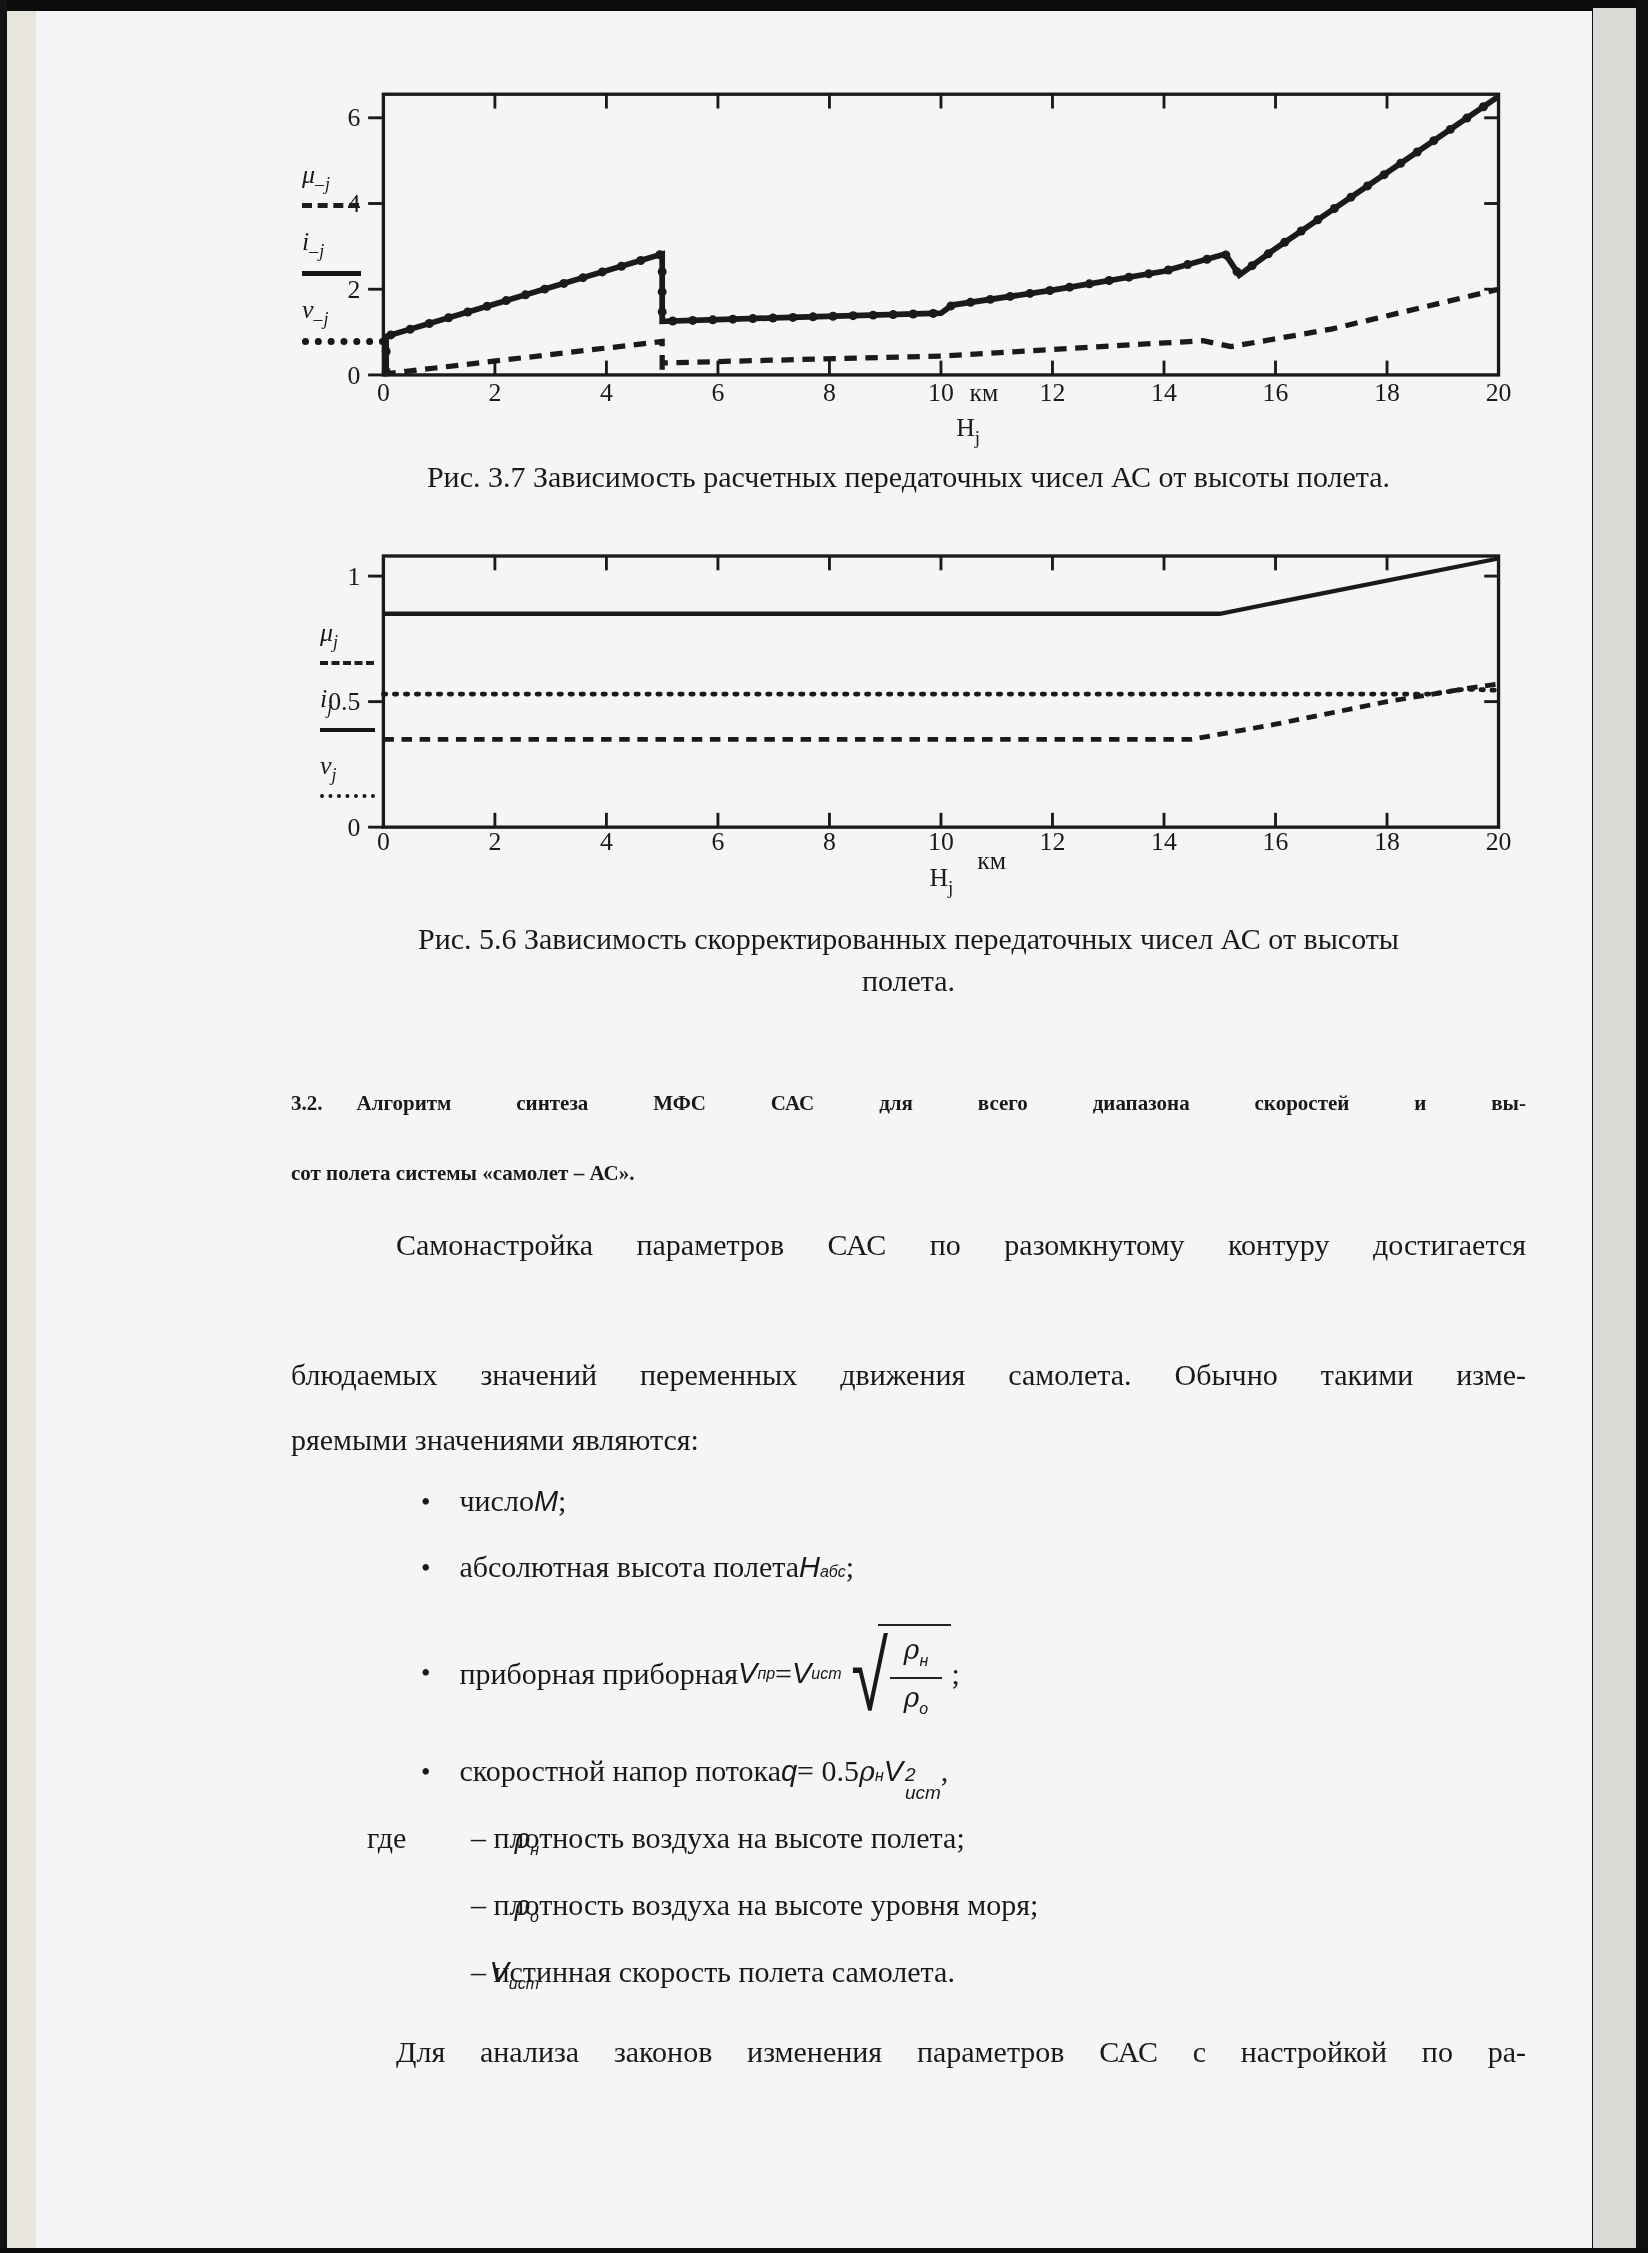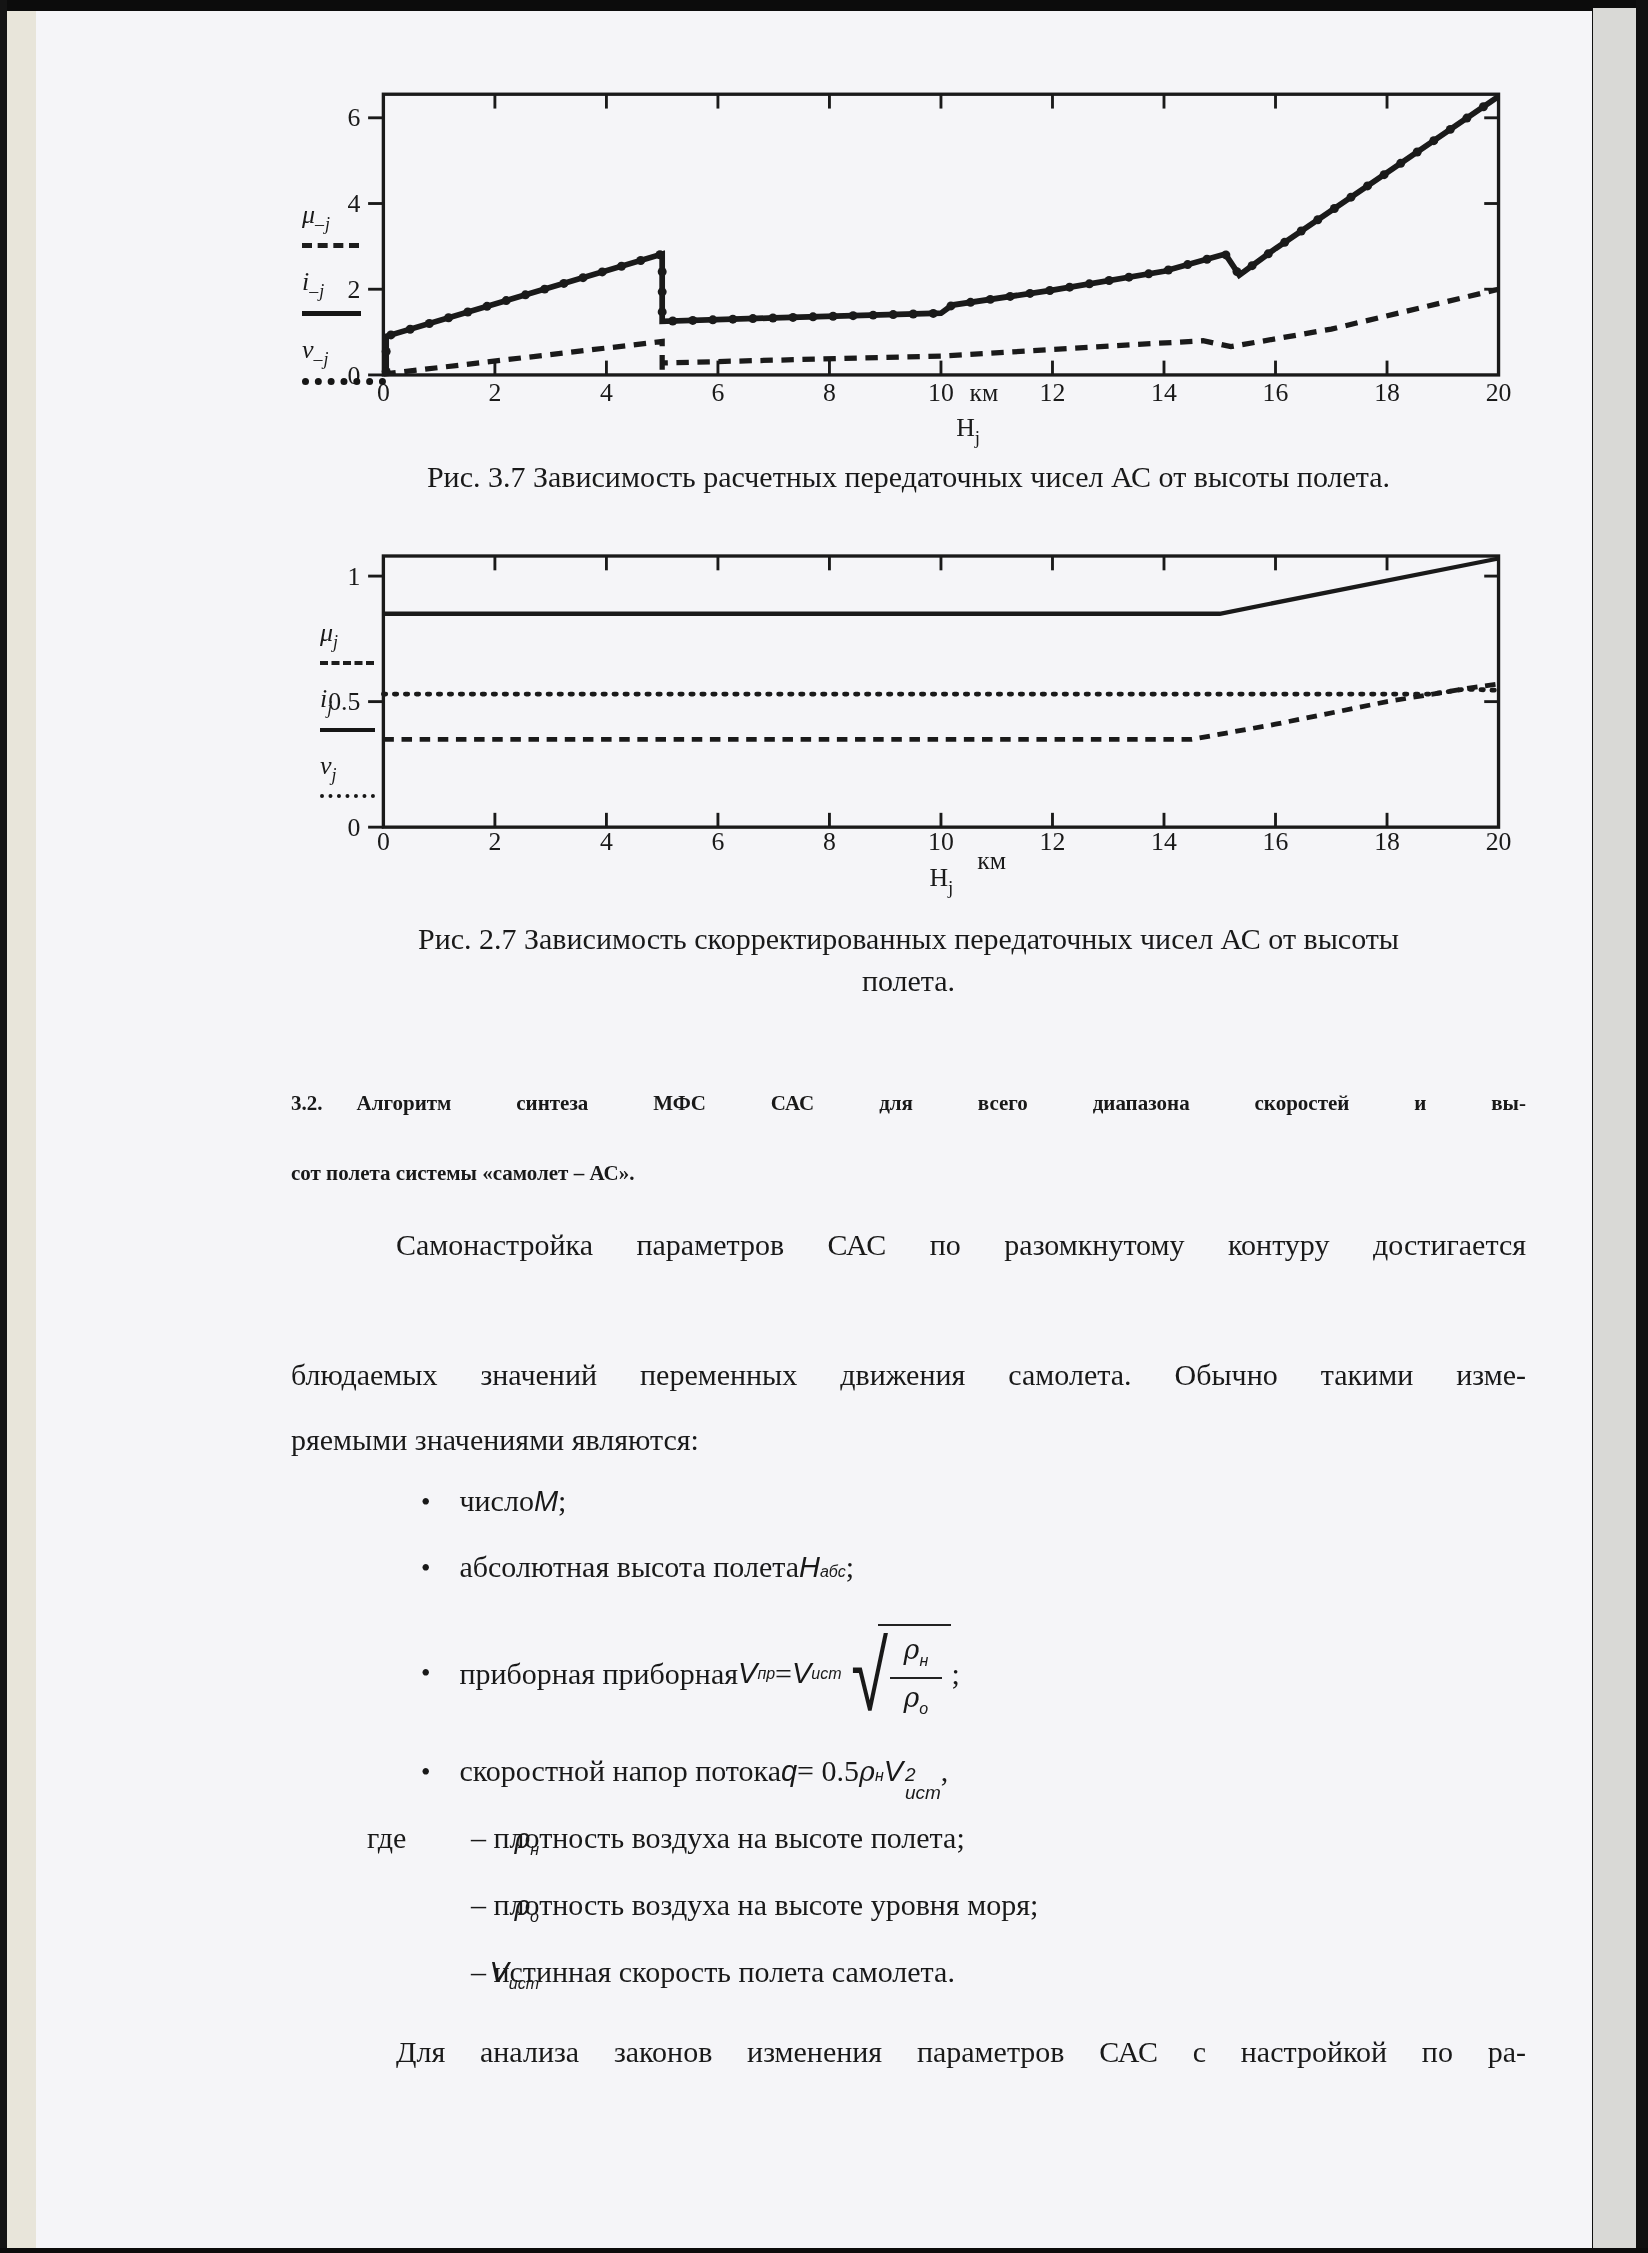--- a/index.html
+++ b/index.html
@@ -13,21 +13,21 @@
   #gray-strip   { left:1593px; top:7.6px; width:44px; height:2243px; background:#d9d9d6; }
   #right-black  { left:1636px; top:0; width:12.4px; height:2254px; background:#101010; }
   #top-black    { left:0; top:0; width:1649px; height:11.5px; background:#0c0c0c; }
   #bottom-black { left:0; top:2248px; width:1649px; height:5.7px; background:#0c0c0c; }
 
   svg.chart { position:absolute; overflow:visible; }
   #chart1-svg { left:287px; top:57px; }
   #chart2-svg { left:287px; top:535px; }
 
   .legend { position:absolute; width:105px; }
-  #legend1 { left:302px; top:161px;margin-top:40px; }
+  #legend1 { left:302px; top:161px; }
   #legend2 { left:320px; top:619px; }
   .lg-item { margin-bottom:20px; }
   .lg-label { font-family:"Liberation Serif", serif; font-style:italic; font-size:26px; line-height:28px; color:#1a1a1a; }
   .lg-sub { font-size:18px; vertical-align:-6.7px; letter-spacing:1px; }
   .lg-sample { margin-top:5.7px; height:0; }
   .s-dashed  { width:57px; border-top:5.7px dashed #1d1d1d; }
   .s-solid   { width:59px; border-top:5.7px solid  #161616; }
   .s-dots    { width:84px; border-top:7.6px dotted #161616; }
   .s-dashed2 { width:54px; border-top:4.8px dashed #1d1d1d; }
   .s-solid2  { width:55px; border-top:4.8px solid  #161616; }
@@ -258,21 +258,21 @@
       <div class="lg-label"><span>i</span><span class="lg-sub">j</span></div>
       <div class="lg-sample s-solid2"></div>
     </div>
     <div class="lg-item">
       <div class="lg-label"><span>ν</span><span class="lg-sub">j</span></div>
       <div class="lg-sample s-dots2"></div>
     </div>
   </div>
 
   <div class="tline center" style="top:918px">
-    <div>Рис. 2.7 Зависимость скорректированных передаточных чисел АС от высоты</div>
+    <div>Рис. 5.6 Зависимость скорректированных передаточных чисел АС от высоты</div>
     <div>полета.</div>
   </div>
 
   <div class="tline bold just" style="top:1082px"><span class="hnum">3.2.</span><span>Алгоритм синтеза МФС САС для всего диапазона скоростей и вы-</span></div>
   <div class="tline bold" style="top:1152px">сот полета системы «самолет – АС».</div>
 
   <div class="tline just indent" style="top:1224px">Самонастройка параметров САС по разомкнутому контуру достигается</div>
   <div class="tline just" style="top:1354px">блюдаемых значений переменных движения самолета. Обычно такими изме-</div>
   <div class="tline" style="top:1419px">ряемыми значениями являются:</div>
 

